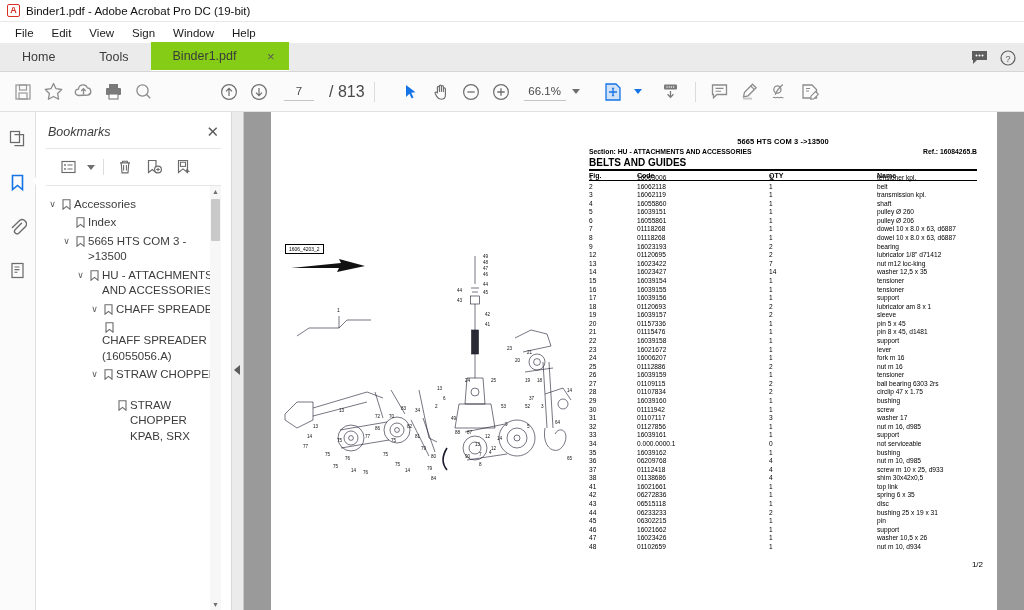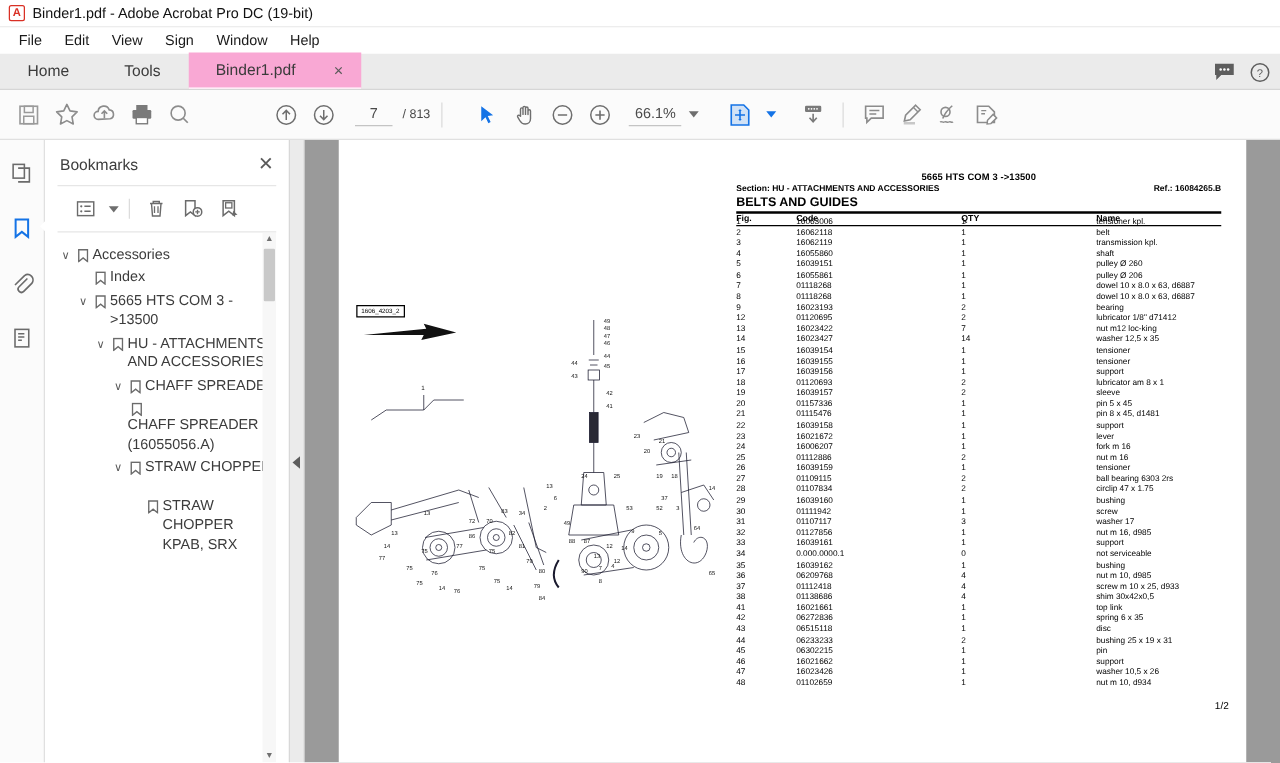--- a/index.html
+++ b/index.html
@@ -37,21 +37,21 @@
   .tabbar {
     height: 29px; background: #ebebeb; display: flex; align-items: flex-end;
     flex: none; position: relative; border-bottom: 1px solid #d6d6d6;
   }
   .tab {
     height: 29px; display: flex; align-items: center; justify-content: center;
     font-size: 12.5px; color: #3b3b3b; padding: 0 22px; cursor: default;
     position: relative;
   }
   .tab.doc {
-    background: #f9a8d4; min-width: 138px; padding: 0 14px 0 22px;
+    background: #84cc16; min-width: 138px; padding: 0 14px 0 22px;
     justify-content: space-between; border-bottom: 1px solid #ffffff;
   }
   .tab-close {
     font-size: 13px; color: #5a5a5a; margin-left: 16px; line-height: 1;
     cursor: pointer;
   }
   .tabbar-right {
     position: absolute; right: 8px; top: 0; height: 29px;
     display: flex; align-items: center; gap: 12px;
   }
@@ -64,21 +64,21 @@
   .tb-btn {
     width: 30px; height: 30px; display: flex; align-items: center;
     justify-content: center; cursor: pointer; color: #6e6e6e;
   }
   .tb-sep { width: 1px; height: 20px; background: #dcdcdc; margin: 0 9px; }
   .page-field {
     width: 30px; height: 18px; border: none; border-bottom: 1px solid #c4c4c4;
     font-size: 11.5px; color: #4a4a4a; text-align: center; background: transparent;
     font-family: "Liberation Sans", sans-serif; outline: none;
   }
-  .page-total { font-size: 10px; color: #4a4a4a; margin-left: 8px; white-space: nowrap; }
+  .page-total { font-size: 16px; color: #4a4a4a; margin-left: 15px; white-space: nowrap; }
   .zoom-field {
     width: 42px; border: none; border-bottom: 1px solid #c4c4c4;
     font-size: 11.5px; color: #4a4a4a; text-align: center; background: transparent;
     font-family: "Liberation Sans", sans-serif; outline: none; height: 18px;
   }
   .caret-dn {
     width: 0; height: 0; border-left: 4px solid transparent;
     border-right: 4px solid transparent; border-top: 5px solid #6e6e6e;
     margin-left: 6px; cursor: pointer;
   }
@@ -105,21 +105,21 @@
 
   
   .bm-panel {
     width: 196px; background: #ffffff; border-right: 1px solid #d8d8d8;
     display: flex; flex-direction: column; flex: none; min-height: 0;
   }
   .bm-head {
     display: flex; align-items: center; justify-content: space-between;
     padding: 12px 12px 9px 12px;
   }
-  .bm-title { font-size: 12.5px; color: #3c3c3c; }
+  .bm-title { font-size: 12.5px; color: #3c3c3c; font-style: italic; }
   .bm-close { font-size: 15px; color: #5a5a5a; cursor: pointer; line-height: 1; }
   .bm-tools {
     display: flex; align-items: center; gap: 3px; padding: 0 10px 7px 10px;
     border-top: 1px solid #e6e6e6; padding-top: 7px; margin: 0 10px;
   }
   .bm-tool {
     width: 26px; height: 22px; display: flex; align-items: center;
     justify-content: center; cursor: pointer; color: #6b6b6b;
   }
   .bm-vsep { width: 1px; height: 16px; background: #dcdcdc; margin: 0 5px; }

